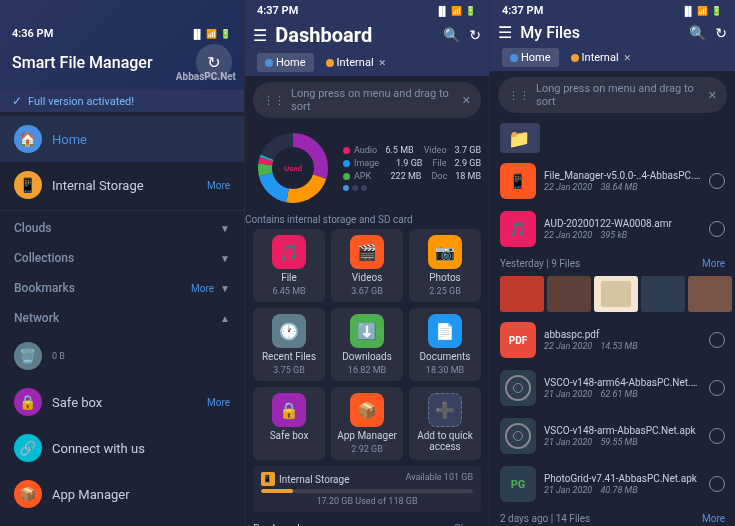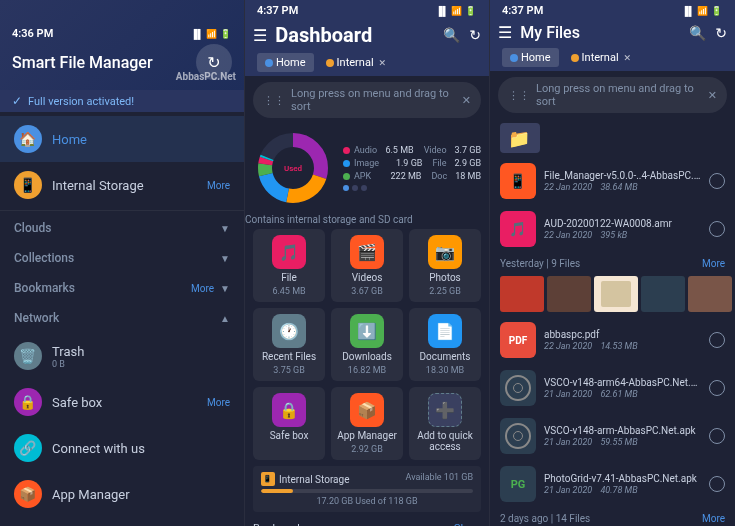--- a/index.html
+++ b/index.html
@@ -649,21 +649,20 @@
     </div>
 
     <div class="menu-section-header">
       <span class="menu-section-label">Network</span>
       <span class="chevron">▲</span>
     </div>
 
     <div class="menu-item">
       <div class="menu-item-icon" style="background:#607d8b;">🗑️</div>
       <div style="flex:1;">
-        <div class="menu-item-label">Trash</div>
         <div style="color:#8090a8;font-size:9px;">0 B</div>
       </div>
     </div>
 
     <div class="menu-item">
       <div class="menu-item-icon" style="background:#9c27b0;">🔒</div>
       <span class="menu-item-label">Safe box</span>
       <span class="menu-item-more">More</span>
     </div>
 

